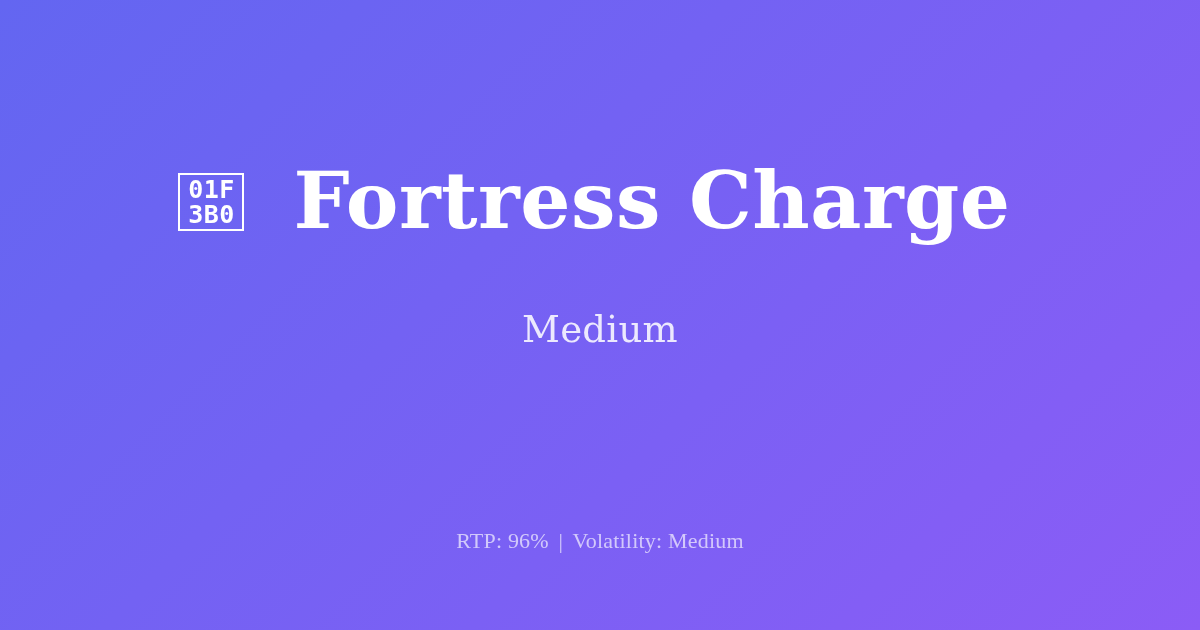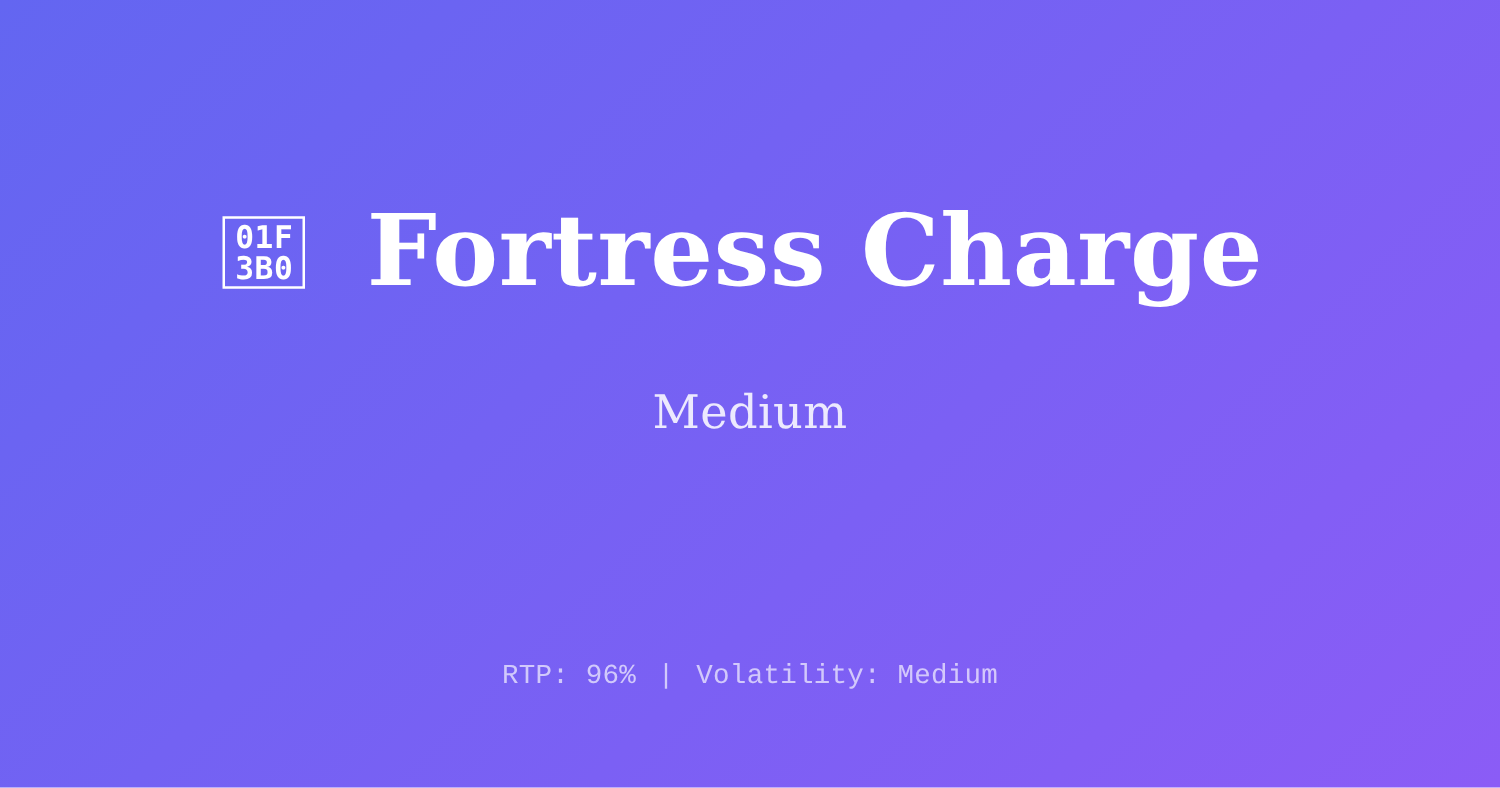--- a/index.html
+++ b/index.html
@@ -95,21 +95,21 @@
   }
 
   
   .og-footer {
     position: absolute;
     left: 0;
     right: 0;
     top: 528px;
     text-align: center;
     color: rgba(255, 255, 255, 0.66);
-    font-family: Liberation Mono, monospace;
+    font-family: Liberation Serif, serif;
     font-weight: 400;
     font-size: 22px;
     letter-spacing: 0.2px;
   }
 
   .footer-sep {
     padding: 0 4px;
   }
 </style>
 </head>

